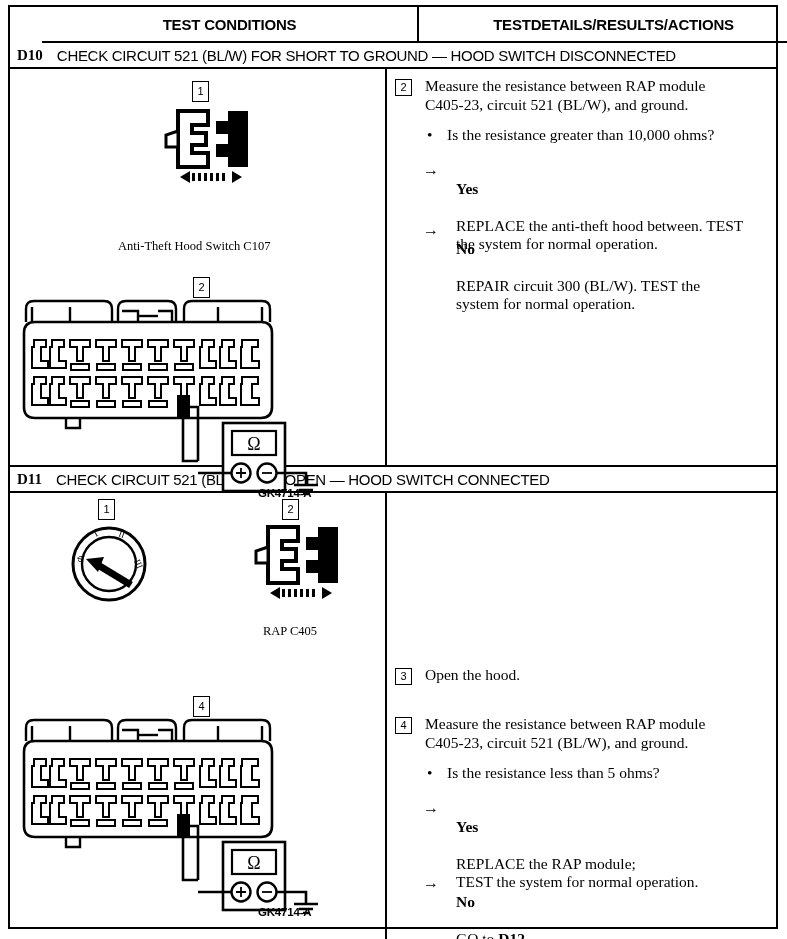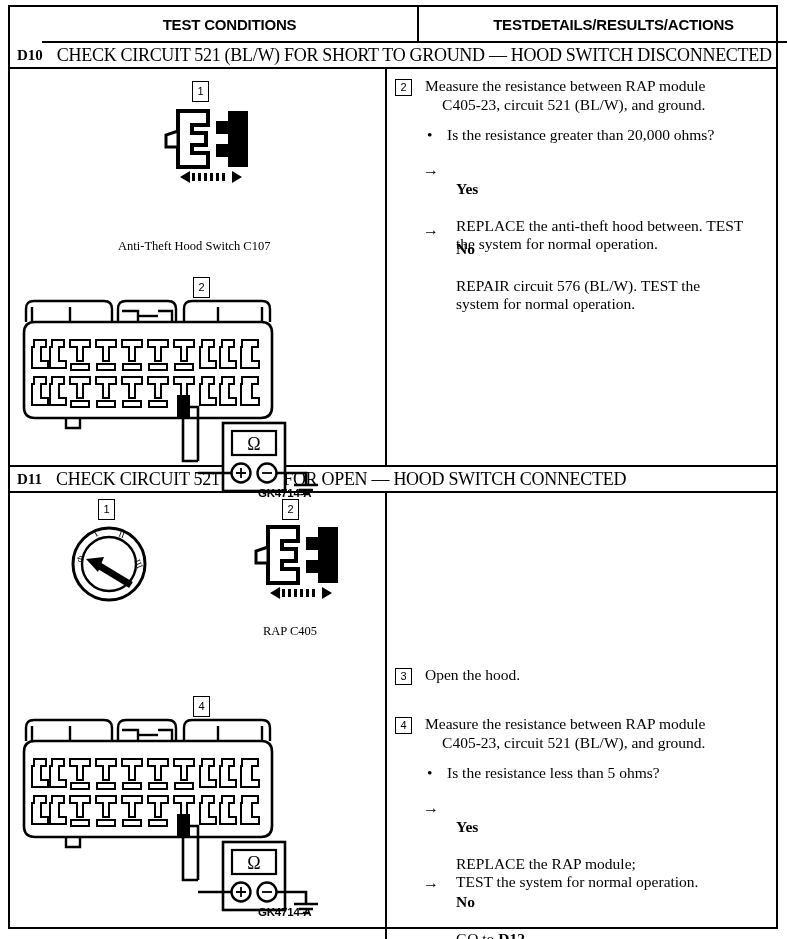--- a/index.html
+++ b/index.html
@@ -55,23 +55,23 @@
     box-sizing: border-box;
   }
   .step-id {
     font-weight: bold;
     font-size: 15px;
     padding-left: 7px;
     padding-right: 14px;
     font-family: "Liberation Serif", serif;
   }
   .step-title-text {
-    font-size: 18px;
+    font-size: 15px;
     letter-spacing: -0.3px;
-    font-family: Liberation Serif, serif;
+    font-family: Liberation Sans, sans-serif;
   }
 
   .body-row { display: flex; box-sizing: border-box; }
   .body-row.d10 { height: 398px; border-bottom: 2px solid #000; }
   .body-row.d11 { height: 466px; }
 
   .col-left {
     width: 377px;
     border-right: 2px solid #000;
     position: relative;
@@ -95,21 +95,21 @@
     height: 15px;
     border: 1px solid #000;
     font-size: 11px;
     line-height: 15px;
     text-align: center;
     font-family: "Liberation Sans", sans-serif;
     flex: 0 0 auto;
     margin-top: 2px;
     margin-right: 13px;
   }
-  .instr-text { white-space: pre-line; text-align: right; }
+  .instr-text { white-space: pre-line; }
 
   .bullet-line {
     position: absolute;
     font-size: 15.5px;
     line-height: 18.5px;
     display: flex;
   }
   .bullet-dot { width: 20px; flex: 0 0 auto; }
 
   .answer {
@@ -282,37 +282,37 @@
 
     <div class="col-right">
       <div class="instr" style="left:8px; top:8px; width:360px;">
         <div class="numbox">2</div>
         <div class="instr-text">Measure the resistance between RAP module
 C405-23, circuit 521 (BL/W), and ground.</div>
       </div>
 
       <div class="bullet-line" style="left:40px; top:57px; width:330px;">
         <span class="bullet-dot">•</span>
-        <span>Is the resistance greater than 20,000 ohms?</span>
+        <span>Is the resistance greater than 10,000 ohms?</span>
       </div>
 
       <div class="answer" style="left:36px; top:92px; width:340px;">
         <span class="arrow-glyph">→</span>
         <span class="answer-body">
           <b>Yes</b><br>
           <span>REPLACE the anti-theft hood between. TEST
 the system for normal operation.</span>
         </span>
       </div>
 
       <div class="answer" style="left:36px; top:152px; width:340px;">
         <span class="arrow-glyph">→</span>
         <span class="answer-body">
           <b>No</b><br>
-          <span>REPAIR circuit 576 (BL/W). TEST the
+          <span>REPAIR circuit 300 (BL/W). TEST the
 system for normal operation.</span>
         </span>
       </div>
     </div>
   </div>
 
   <div class="step-title-row">
     <span class="step-id">D11</span>
     <span class="step-title-text">CHECK CIRCUIT 521 (BL/W) FOR OPEN — HOOD SWITCH CONNECTED</span>
   </div>

